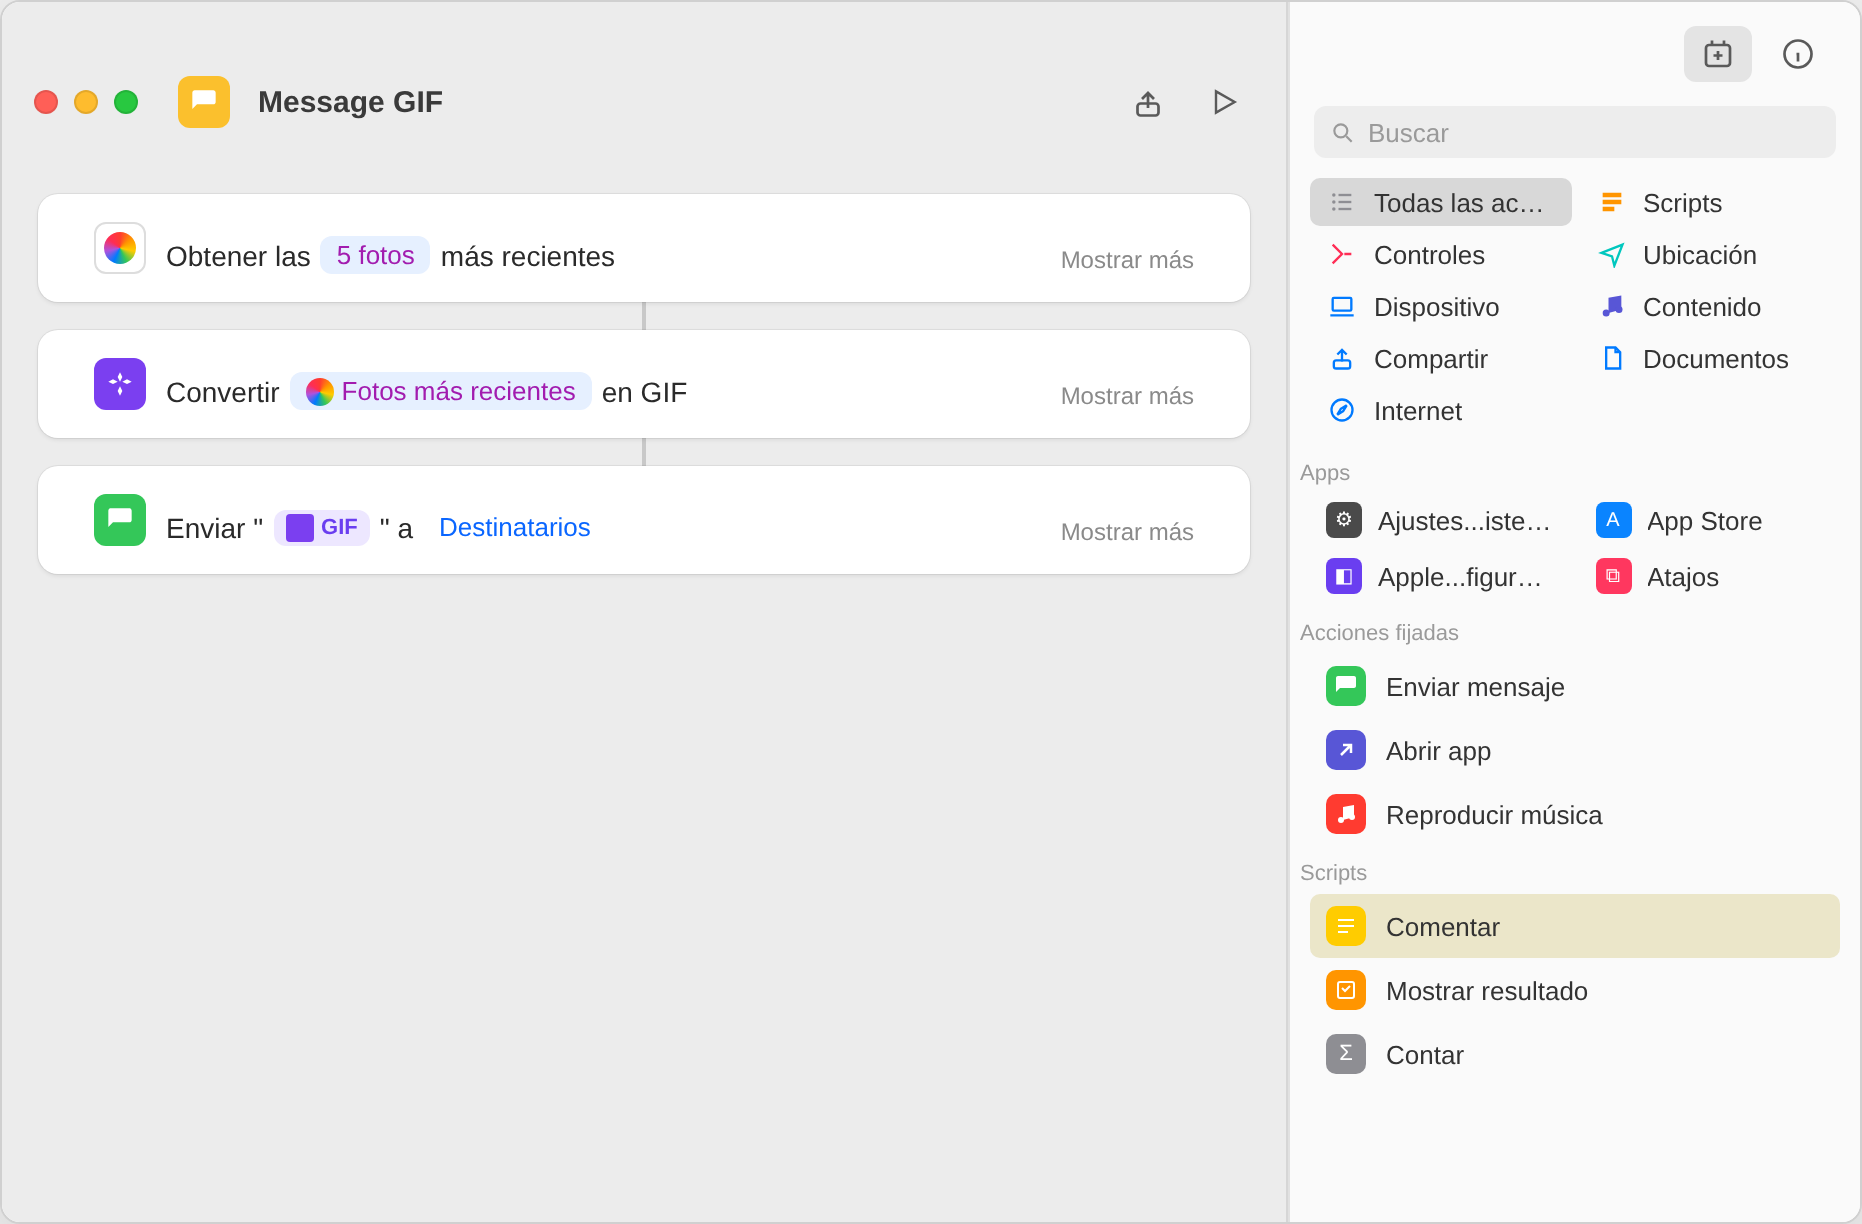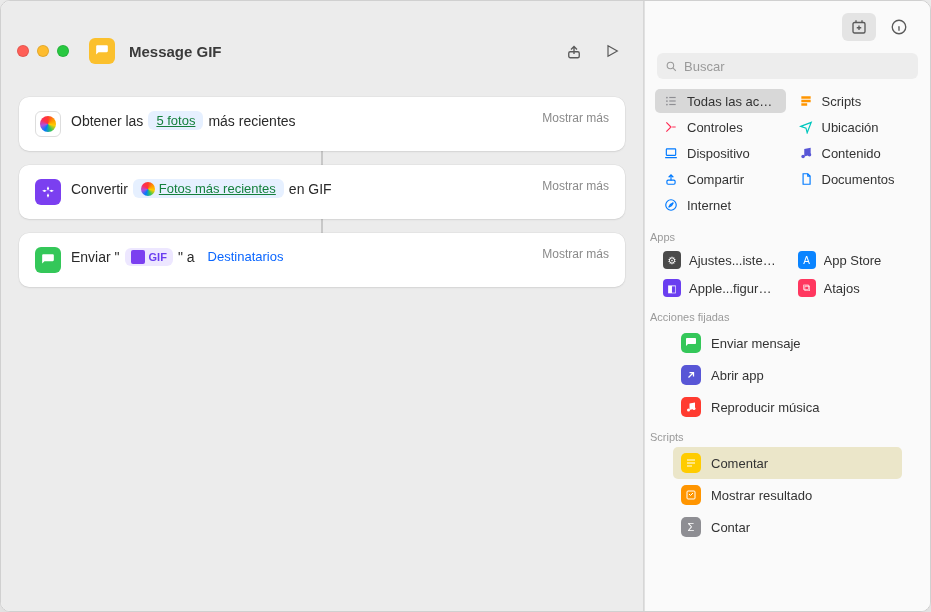--- a/index.html
+++ b/index.html
@@ -66,23 +66,23 @@
       cursor: pointer;
     }
     .editor {
       flex: 1;
       padding: 20px 18px;
       overflow-y: auto;
     }
     .action-card {
       background: #fff;
       border-radius: 10px;
-      padding: 14px 16px;
-      display: flex;
-      align-items: flex-start;
+      padding: 14px 28px;
+      display: flex;
+      align-items: flex-end;
       gap: 10px;
       box-shadow: 0 1px 2px rgba(0,0,0,0.08), 0 0 0 0.5px rgba(0,0,0,0.06);
       position: relative;
     }
     .connector {
       width: 2px;
       height: 14px;
       background: #c8c8c8;
       margin: 0 auto;
     }
@@ -103,21 +103,21 @@
       flex-wrap: wrap;
     }
     .token {
       display: inline-flex;
       align-items: center;
       gap: 4px;
       padding: 2px 8px;
       border-radius: 6px;
       font-size: 13px;
     }
-    .token.blue { background: #e6f0ff; color: #15803d; text-decoration: underline; }
+    .token.blue { background: #e6f0ff; color: #a21caf; }
     .token.gif {
       background: #ede7ff;
       color: #6a3ef0;
       font-size: 11px;
       font-weight: 700;
       padding: 2px 6px;
     }
     .token.link { color: #0a66ff; }
     .token-icon {
       width: 14px; height: 14px;
@@ -226,21 +226,21 @@
     .app-item-icon {
       width: 18px; height: 18px;
       border-radius: 4px;
       display: flex; align-items: center; justify-content: center;
       font-size: 10px;
       color: #fff;
       flex-shrink: 0;
     }
     .app-item-label { overflow: hidden; text-overflow: ellipsis; }
     .action-list {
-      padding: 2px 28px;
+      padding: 2px 10px;
     }
     .action-item {
       display: flex;
       align-items: center;
       gap: 10px;
       padding: 6px 8px;
       border-radius: 5px;
       font-size: 13px;
       color: #333;
       cursor: pointer;

